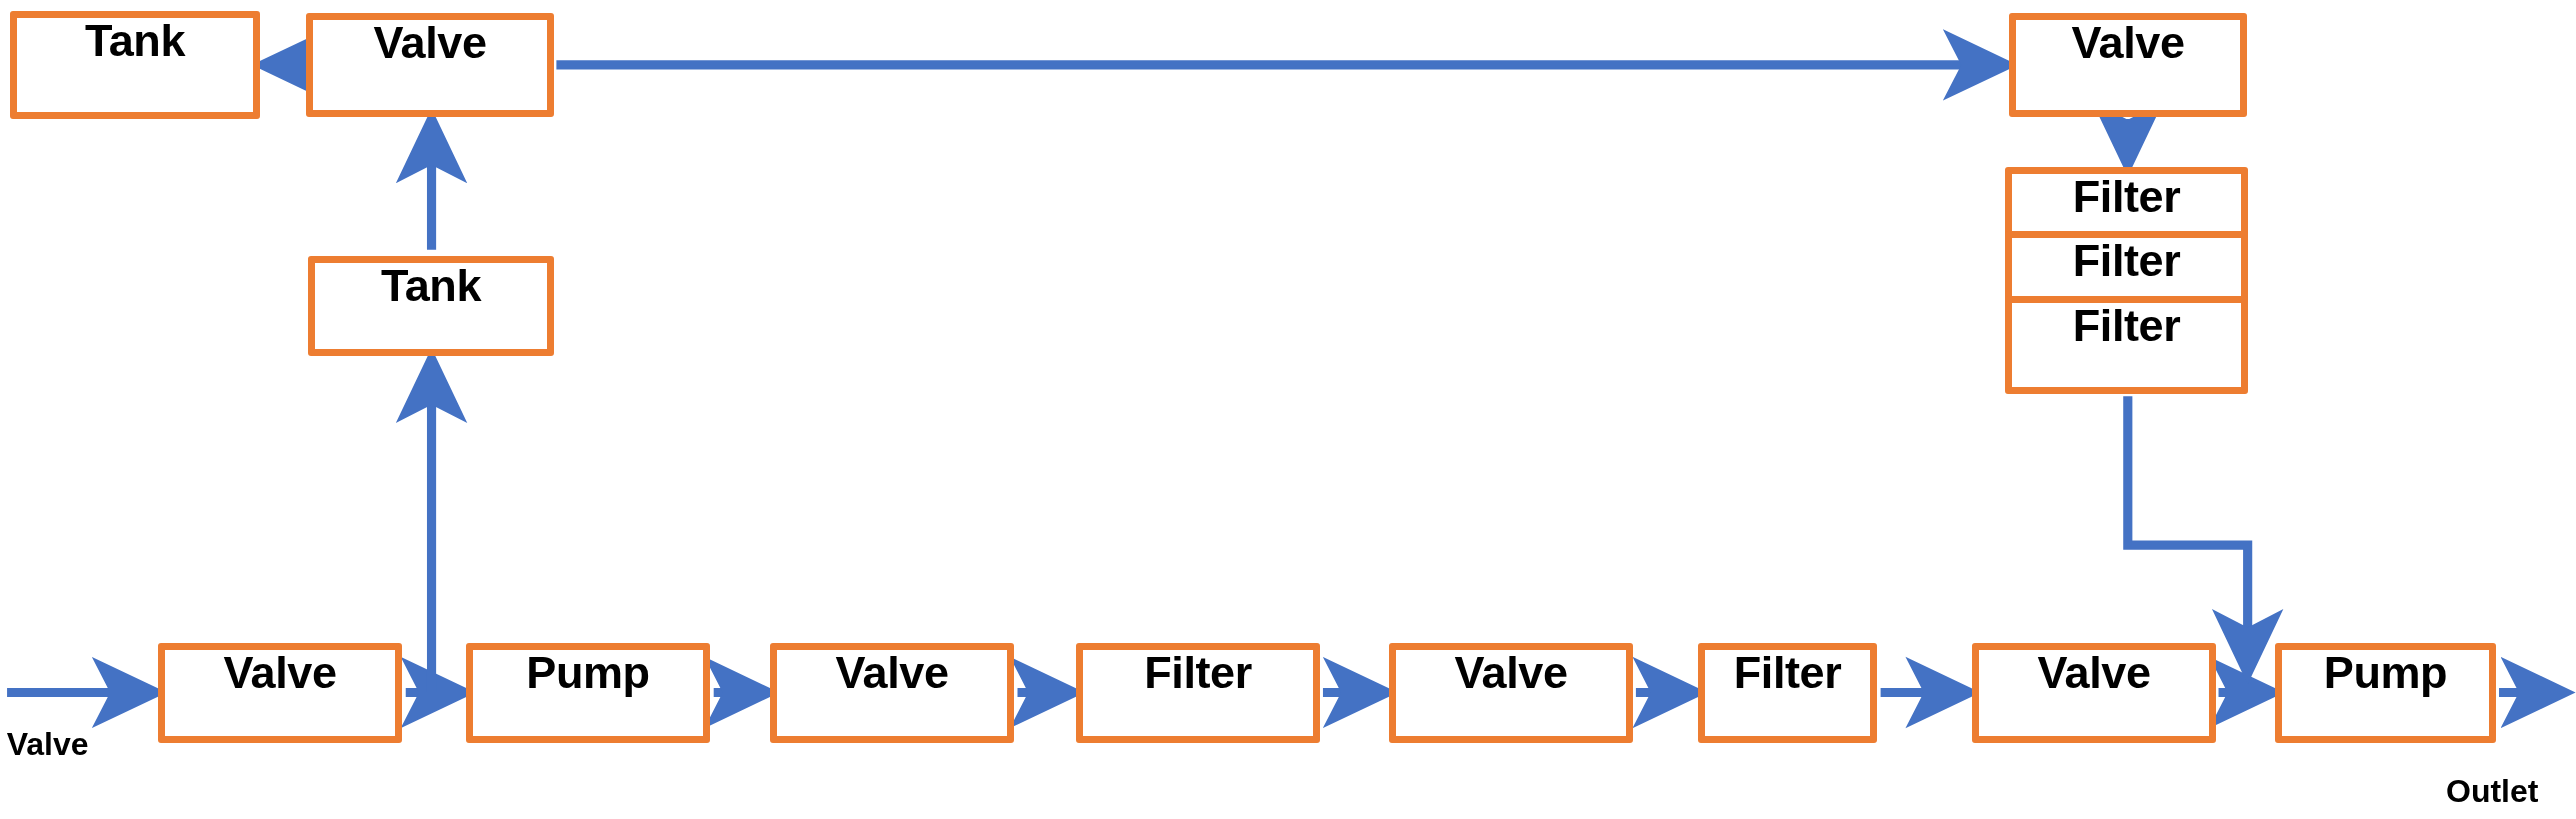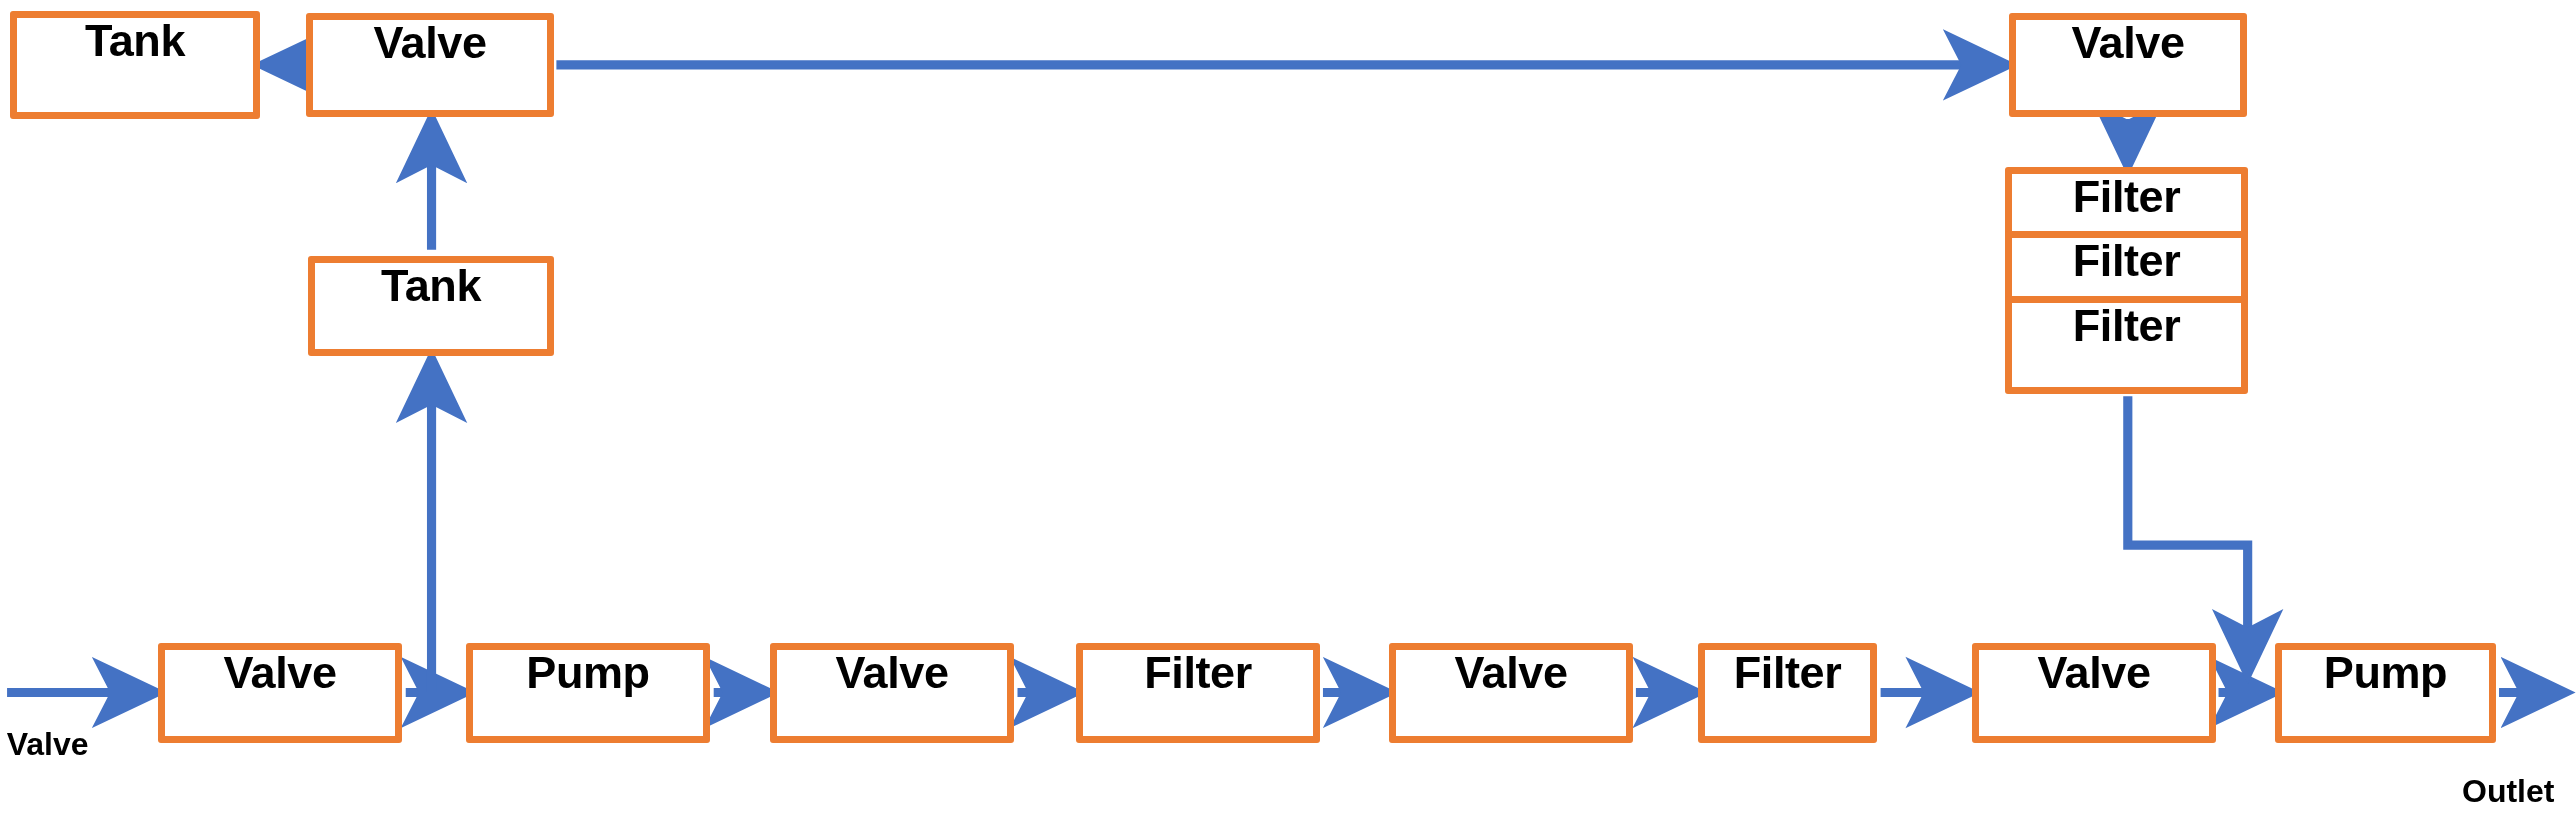--- a/index.html
+++ b/index.html
@@ -157,16 +157,16 @@
   <div class="node" style="left:1972px; top:643px; width:244px; height:100px;">
     <span class="node-label">Valve</span>
   </div>
 
   <div class="node" style="left:2275px; top:643px; width:221px; height:100px;">
     <span class="node-label">Pump</span>
   </div>
 
   <div class="endpoint-label" style="left:6.7px; top:726px;">Valve</div>
 
-  <div class="endpoint-label" style="left:2446px; top:773px;margin-left:16px;">Outlet</div>
+  <div class="endpoint-label" style="left:2446px; top:773px;">Outlet</div>
 
 </div>
 
 
 </body></html>

